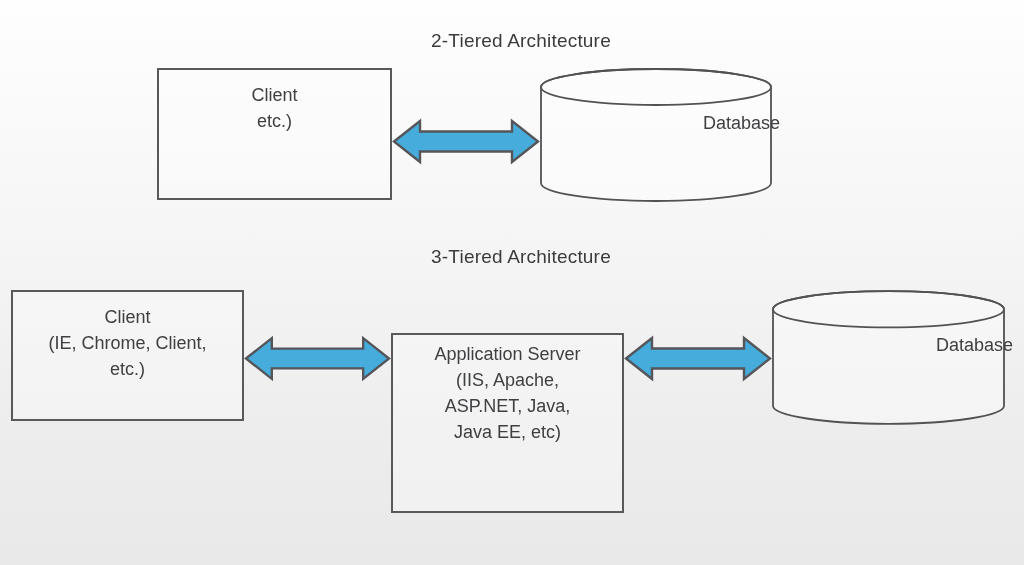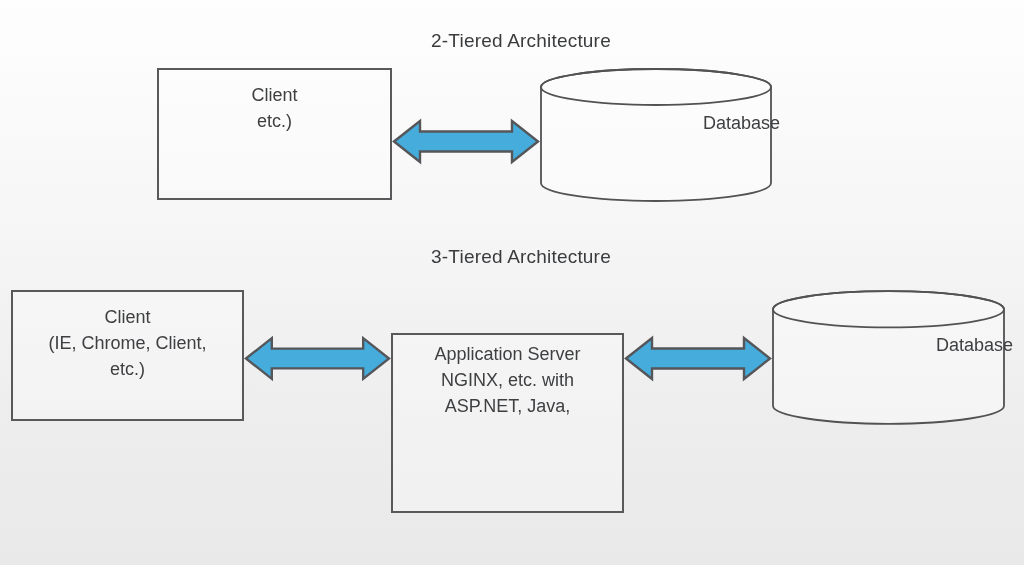--- a/index.html
+++ b/index.html
@@ -100,22 +100,23 @@
 
   <div class="arrow" style="left:244px; top:336px; width:147px; height:45px;">
     <svg width="147" height="45" viewBox="0 0 148 45">
       <polygon points="2,22.5 28,2 28,12.5 120,12.5 120,2 146,22.5 120,43 120,32.5 28,32.5 28,43" fill="#45ACDC" stroke="#55565A" stroke-width="2.4" stroke-linejoin="miter"></polygon>
     </svg>
   </div>
 
   <div class="node-box tight" style="left:391px; top:290px; width:233px; height:180px;margin-top:43px;">
     <div class="pad">
       <div class="line">Application Server</div>
-      <div class="line">NGINX, etc. with</div>
+      <div class="line">(IIS, Apache,</div>
       <div class="line">ASP.NET, Java,</div>
+      <div class="line">Java EE, etc)</div>
     </div>
   </div>
 
   <div class="arrow" style="left:624px; top:336px; width:148px; height:45px;">
     <svg width="148" height="45" viewBox="0 0 148 45">
       <polygon points="2,22.5 28,2 28,12.5 120,12.5 120,2 146,22.5 120,43 120,32.5 28,32.5 28,43" fill="#45ACDC" stroke="#55565A" stroke-width="2.4" stroke-linejoin="miter"></polygon>
     </svg>
   </div>
 
   <div class="cylinder" style="left:772px; top:290px; width:233px; height:135px;">

